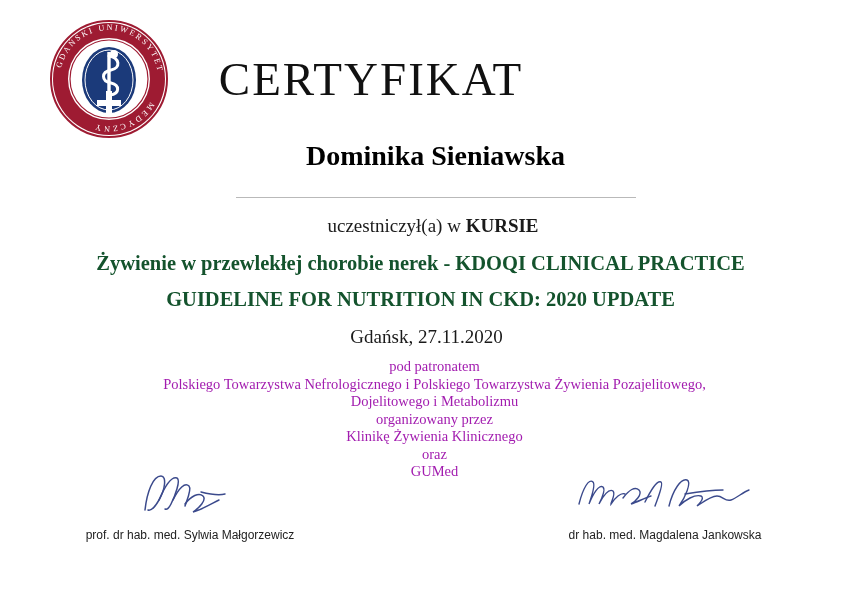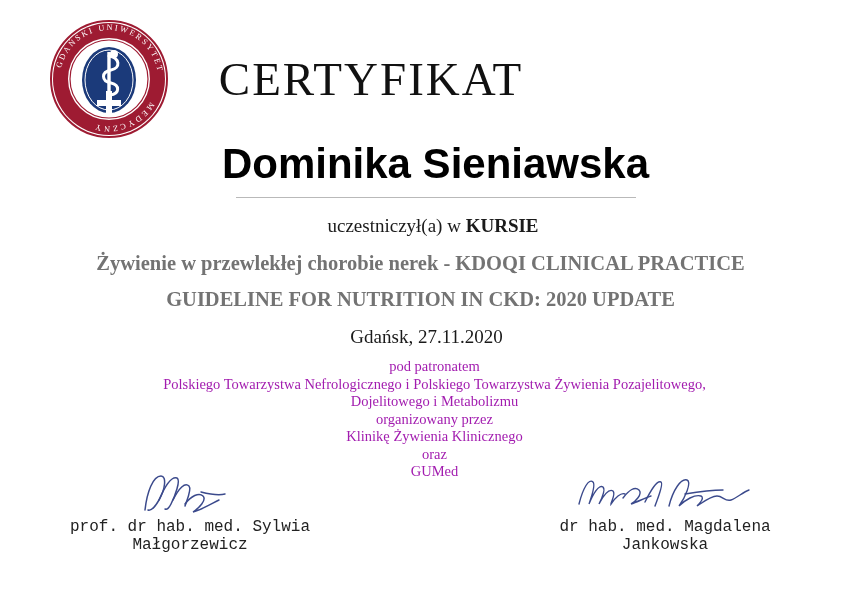--- a/index.html
+++ b/index.html
@@ -48,22 +48,22 @@
     box-sizing: border-box;
   }
 
   
   .recipient {
     position: absolute;
     left: 0;
     top: 140px;
     width: 841px;
     text-align: center;
-    font-family: Liberation Sans, sans-serif;
-    font-size: 42px;
+    font-family: Liberation Serif, serif;
+    font-size: 28px;
     font-weight: 700;
     color: #000000;
     padding-left: 30px;
     box-sizing: border-box;
   }
 
   .rule {
     position: absolute;
     left: 236px;
     top: 197px;
@@ -86,21 +86,21 @@
   .participation b { font-weight: 700; }
 
   
   .course-line {
     position: absolute;
     left: 0;
     width: 841px;
     text-align: center;
     font-size: 20.5px;
     font-weight: 700;
-    color: #737373;
+    color: #14532d;
     box-sizing: border-box;
   }
   .course-line-1 { top: 252px; }
   .course-line-2 { top: 288px; }
 
   
   .placedate {
     position: absolute;
     left: 0;
     top: 326px;
@@ -133,24 +133,24 @@
     text-align: center;
   }
   .sig-left  { left: 60px;  top: 470px; width: 260px; }
   .sig-right { left: 530px; top: 470px; width: 270px; }
   .sig-mark {
     height: 46px;
     position: relative;
   }
   .sig-mark svg { display: block; margin: 0 auto; }
   .sig-name {
-    font-size: 16px;
+    font-size: 12px;
     color: #222222;
-    margin-top: 2px;
-    font-family: Liberation Mono, monospace;
+    margin-top: 12px;
+    font-family: Liberation Sans, sans-serif;
   }
 </style>
 </head>
 <body>
 
 <div class="certificate">
 
   <div class="logo">
     <svg width="122" height="122" viewBox="0 0 122 122" xmlns="http://www.w3.org/2000/svg" aria-hidden="true">
       <defs>

